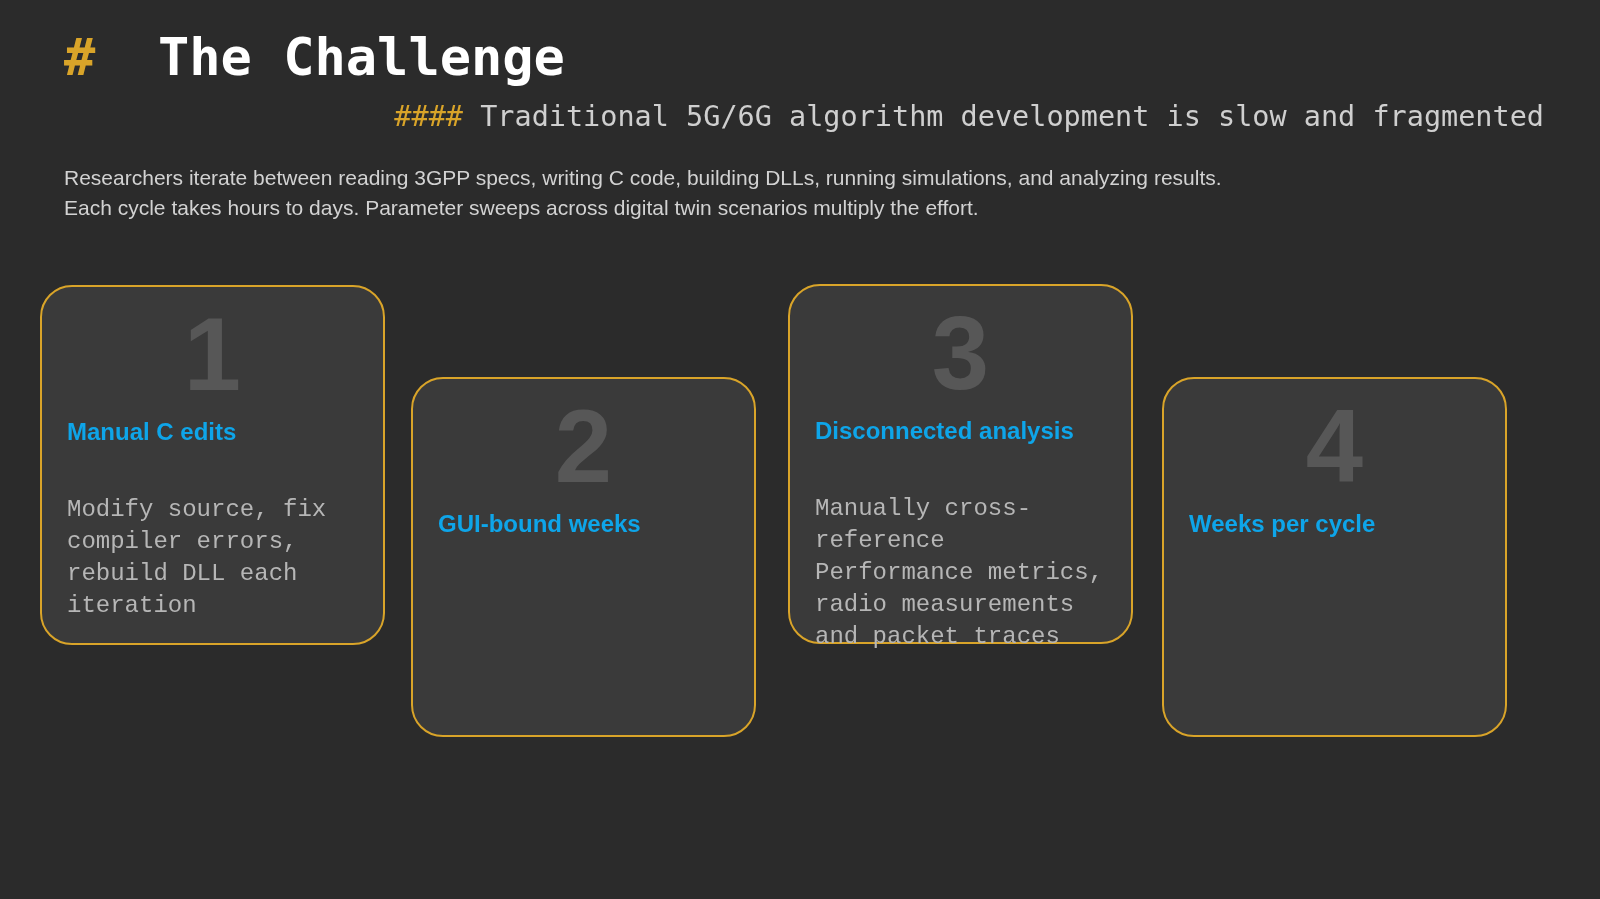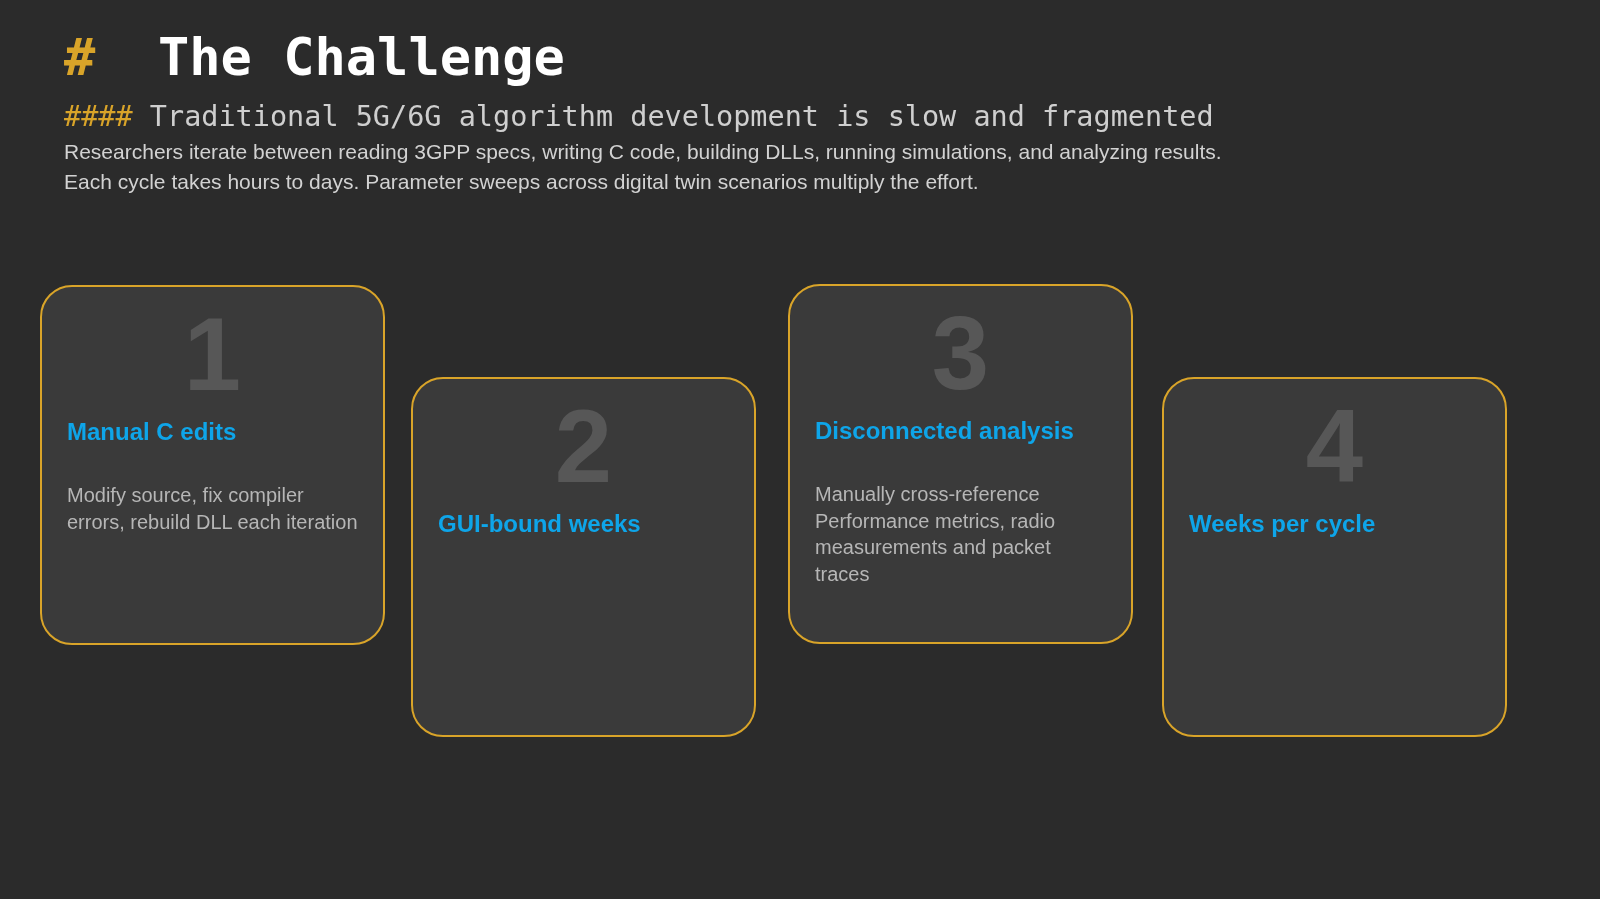--- a/index.html
+++ b/index.html
@@ -45,27 +45,28 @@
   }
 
   .subtitle-line {
     font-family: "DejaVu Sans Mono", "Liberation Mono", monospace;
     font-size: 28.5px;
     font-weight: 400;
     color: #cfcfcf;
     line-height: 1.3;
     margin-top: 12px;
     white-space: pre;
+    text-align: right;
   }
   .subtitle-hash {
     color: #d9a429;
   }
 
   .lede {
-    margin-top: 2px;
+    margin-top: 28px;
     font-family: "Liberation Sans", sans-serif;
     font-size: 21px;
     font-weight: 400;
     color: #d2d2d2;
     line-height: 1.42;
     max-width: 1420px;
   }
   .lede span { display: block; }
 
   
@@ -110,23 +111,23 @@
     font-size: 24px;
     font-weight: 700;
     color: #0ea5e9;
     line-height: 1.24;
   }
 
   .card-body {
     position: absolute;
     left: 25px;
     right: 22px;
-    top: 195px;
-    font-family: Liberation Sans, sans-serif;
-    font-size: 20px;
+    top: 207px;
+    font-family: Liberation Mono, monospace;
+    font-size: 24px;
     font-weight: 400;
     color: #b6b6b6;
     line-height: 1.33;
   }
 
   
   #card-1 { left: 40px;   top: 285px; }
   #card-2 { left: 411px;  top: 377px; }
   #card-3 { left: 788px;  top: 284px; }
   #card-4 { left: 1162px; top: 377px; }

